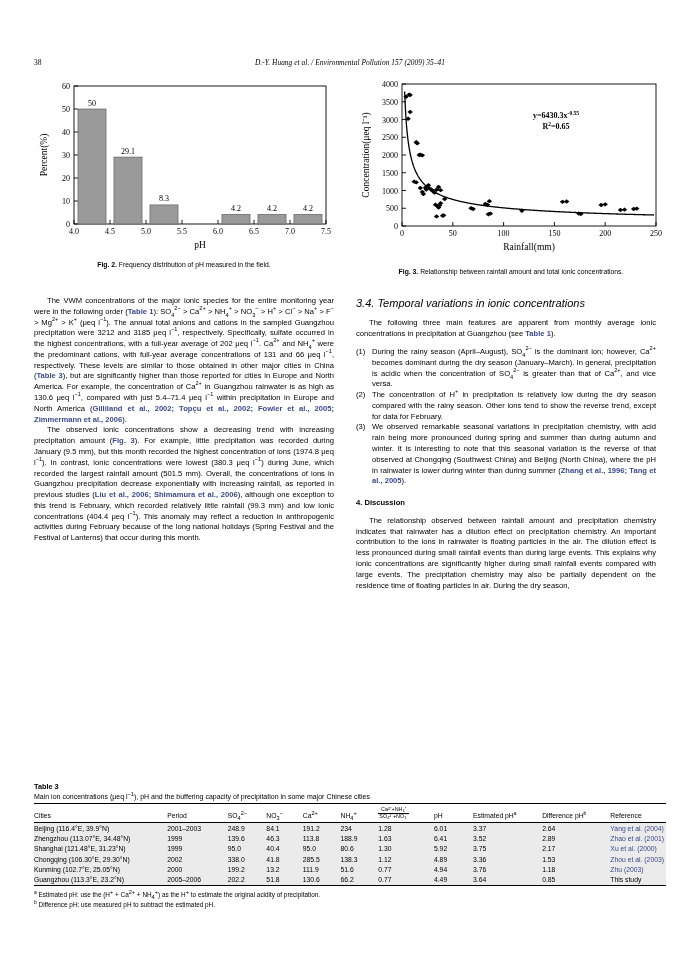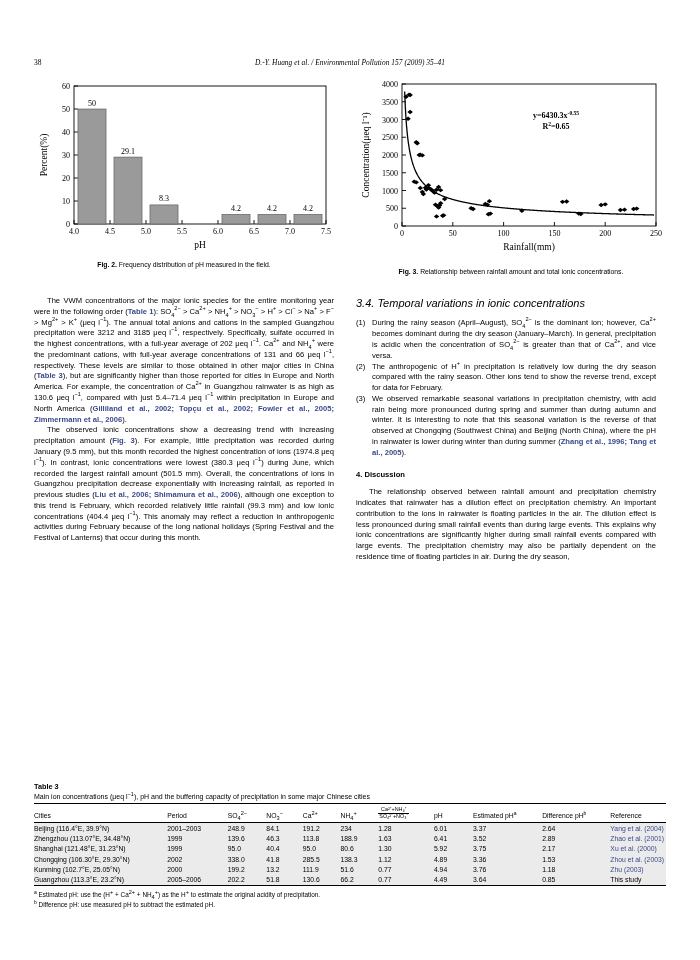--- a/index.html
+++ b/index.html
@@ -230,23 +230,24 @@
     <span>Relationship between rainfall amount and total ionic concentrations.</span>
   </div>
 
   <div class="col" id="colL">
     <p class="para" id="p-vwm"><span>The VWM concentrations of the major ionic species for the entire monitoring year were in the following order (</span><span class="ref">Table 1</span><span>): SO</span><sub style="vertical-align: sub;">4</sub><sup style="vertical-align: super;">2−</sup><span> &gt; Ca</span><sup style="vertical-align: super;">2+</sup><span> &gt; NH</span><sub style="vertical-align: sub;">4</sub><sup style="vertical-align: super;">+</sup><span> &gt; NO</span><sub style="vertical-align: sub;">3</sub><sup style="vertical-align: super;">−</sup><span> &gt; H</span><sup style="vertical-align: super;">+</sup><span> &gt; Cl</span><sup style="vertical-align: super;">−</sup><span> &gt; Na</span><sup style="vertical-align: super;">+</sup><span> &gt; F</span><sup style="vertical-align: super;">−</sup><span> &gt; Mg</span><sup style="vertical-align: super;">2+</sup><span> &gt; K</span><sup style="vertical-align: super;">+</sup><span> (μeq l</span><sup style="vertical-align: super;">−1</sup><span>). The annual total anions and cations in the sampled Guangzhou precipitation were 3212 and 3185 μeq l</span><sup style="vertical-align: super;">−1</sup><span>, respectively. Specifically, sulfate occurred in the highest concentrations, with a full-year average of 202 μeq l</span><sup style="vertical-align: super;">−1</sup><span>. Ca</span><sup style="vertical-align: super;">2+</sup><span> and NH</span><sub style="vertical-align: sub;">4</sub><sup style="vertical-align: super;">+</sup><span> were the predominant cations, with full-year average concentrations of 131 and 66 μeq l</span><sup style="vertical-align: super;">−1</sup><span>, respectively. These levels are similar to those obtained in other major cities in China (</span><span class="ref">Table 3</span><span>), but are significantly higher than those reported for cities in Europe and North America. For example, the concentration of Ca</span><sup style="vertical-align: super;">2+</sup><span> in Guangzhou rainwater is as high as 130.6 μeq l</span><sup style="vertical-align: super;">−1</sup><span>, compared with just 5.4–71.4 μeq l</span><sup style="vertical-align: super;">−1</sup><span> within precipitation in Europe and North America (</span><span class="ref">Gilliland et al., 2002; Topçu et al., 2002; Fowler et al., 2005; Zimmermann et al., 2006</span><span>).</span></p>
     <p class="para" id="p-33"><span>The observed ionic concentrations show a decreasing trend with increasing precipitation amount (</span><span class="ref">Fig. 3</span><span>). For example, little precipitation was recorded during January (9.5 mm), but this month recorded the highest concentration of ions (1974.8 μeq l</span><sup style="vertical-align: super;">−1</sup><span>). In contrast, ionic concentrations were lowest (380.3 μeq l</span><sup style="vertical-align: super;">−1</sup><span>) during June, which recorded the largest rainfall amount (501.5 mm). Overall, the concentrations of ions in Guangzhou precipitation decrease exponentially with increasing rainfall, as reported in previous studies (</span><span class="ref">Liu et al., 2006; Shimamura et al., 2006</span><span>), although one exception to this trend is February, which recorded relatively little rainfall (99.3 mm) and low ionic concentrations (404.4 μeq l</span><sup style="vertical-align: super;">−1</sup><span>). This anomaly may reflect a reduction in anthropogenic activities during February because of the long national holidays (Spring Festival and the Festival of Lanterns) that occur during this month.</span></p>
   </div>
 
   <div class="col" id="colR">
     <div class="subsec" style="margin-top:0" id="s34">3.4. Temporal variations in ionic concentrations</div>
+    <p class="para" id="p-34"><span>The following three main features are apparent from monthly average ionic concentrations in precipitation at Guangzhou (see </span><span class="ref">Table 1</span><span>).</span></p>
     <ol class="numlist" id="numlist">
         <li><span class="mk">(1)</span><span><span>During the rainy season (April–August), SO</span><sub style="vertical-align: sub;">4</sub><sup style="vertical-align: super;">2−</sup><span> is the dominant ion; however, Ca</span><sup style="vertical-align: super;">2+</sup><span> becomes dominant during the dry season (January–March). In general, precipitation is acidic when the concentration of SO</span><sub style="vertical-align: sub;">4</sub><sup style="vertical-align: super;">2−</sup><span> is greater than that of Ca</span><sup style="vertical-align: super;">2+</sup><span>, and vice versa.</span></span></li>
-        <li><span class="mk">(2)</span><span><span>The anthropogenic of H</span><sup style="vertical-align: super;">+</sup><span> in precipitation is relatively low during the dry season compared with the rainy season. Other ions tend to show the reverse trend, except for data for February.</span></span></li>
+        <li><span class="mk">(2)</span><span><span>The concentration of H</span><sup style="vertical-align: super;">+</sup><span> in precipitation is relatively low during the dry season compared with the rainy season. Other ions tend to show the reverse trend, except for data for February.</span></span></li>
         <li><span class="mk">(3)</span><span><span>We observed remarkable seasonal variations in precipitation chemistry, with acid rain being more pronounced during spring and summer than during autumn and winter. It is interesting to note that this seasonal variation is the reverse of that observed at Chongqing (Southwest China) and Beijing (North China), where the pH in rainwater is lower during winter than during summer (</span><span class="ref">Zhang et al., 1996; Tang et al., 2005</span><span>).</span></span></li>
       </ol>
     <div class="secnum" id="s4">4. Discussion</div>
     <p class="para" id="p-41"><span>The relationship observed between rainfall amount and precipitation chemistry indicates that rainwater has a dilution effect on precipitation chemistry. An important contribution to the ions in rainwater is floating particles in the air. The dilution effect is less pronounced during small rainfall events than during large events. This explains why ionic concentrations are significantly higher during small rainfall events compared with large events. The precipitation chemistry may also be partially dependent on the residence time of floating particles in air. During the dry season,</span></p>
   </div>
 
   <div class="tblwrap">
     <div class="tbl-title">Table 3</div>
     <div class="tbl-sub" id="tbl-sub"><span>Main ion concentrations (μeq l</span><sup style="vertical-align: super;">−1</sup><span>), pH and the buffering capacity of precipitation in some major Chinese cities</span></div>
     <table>

